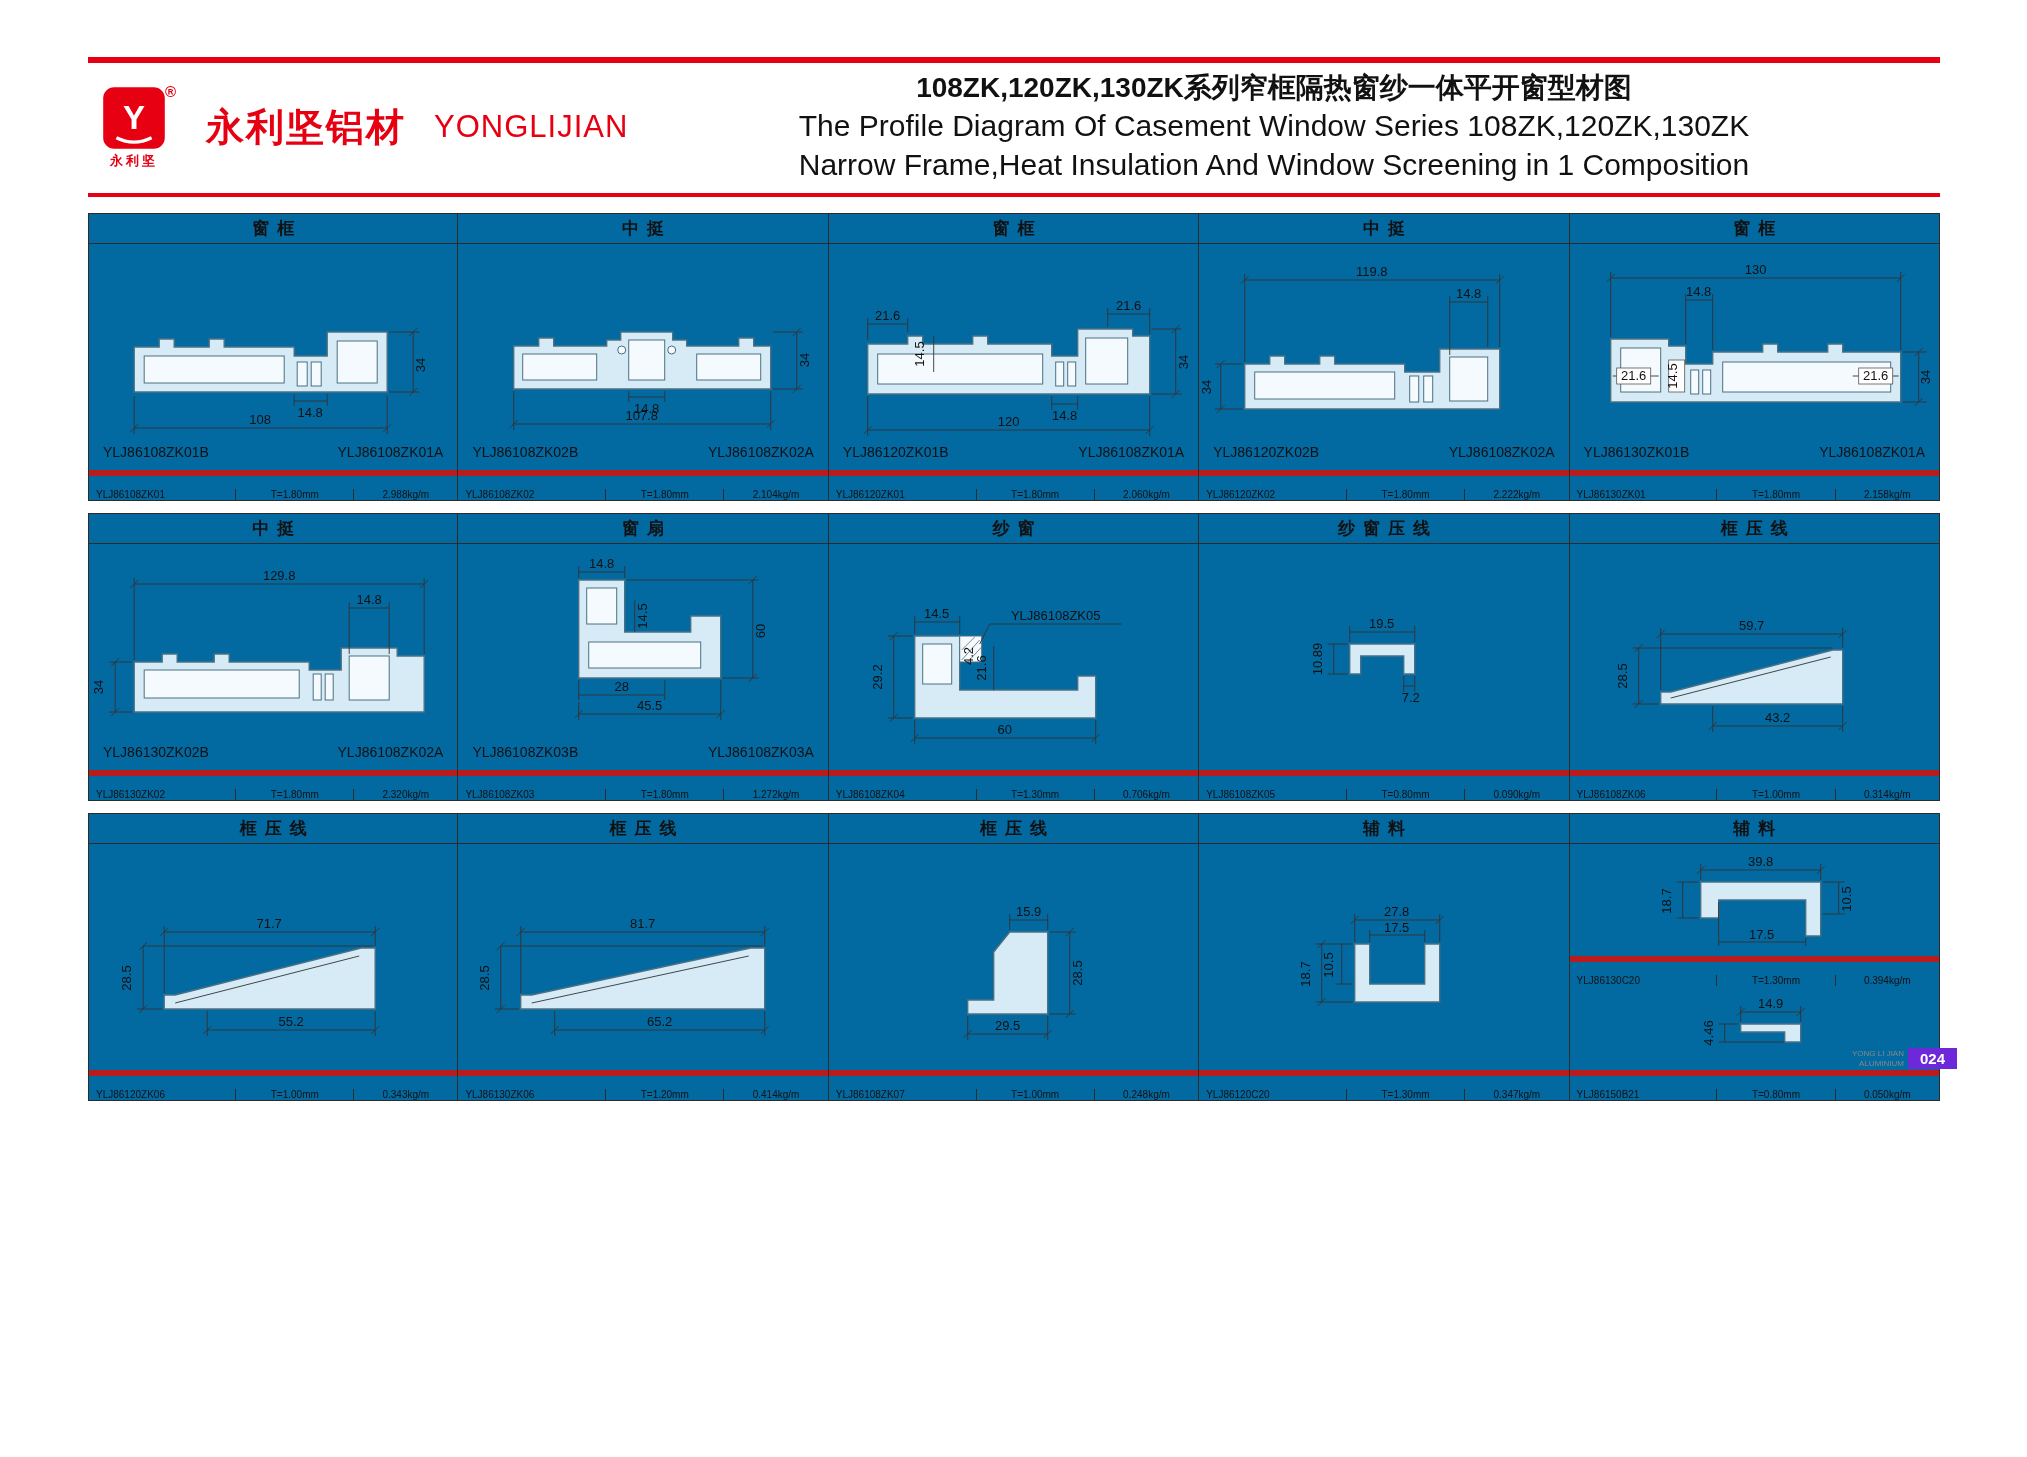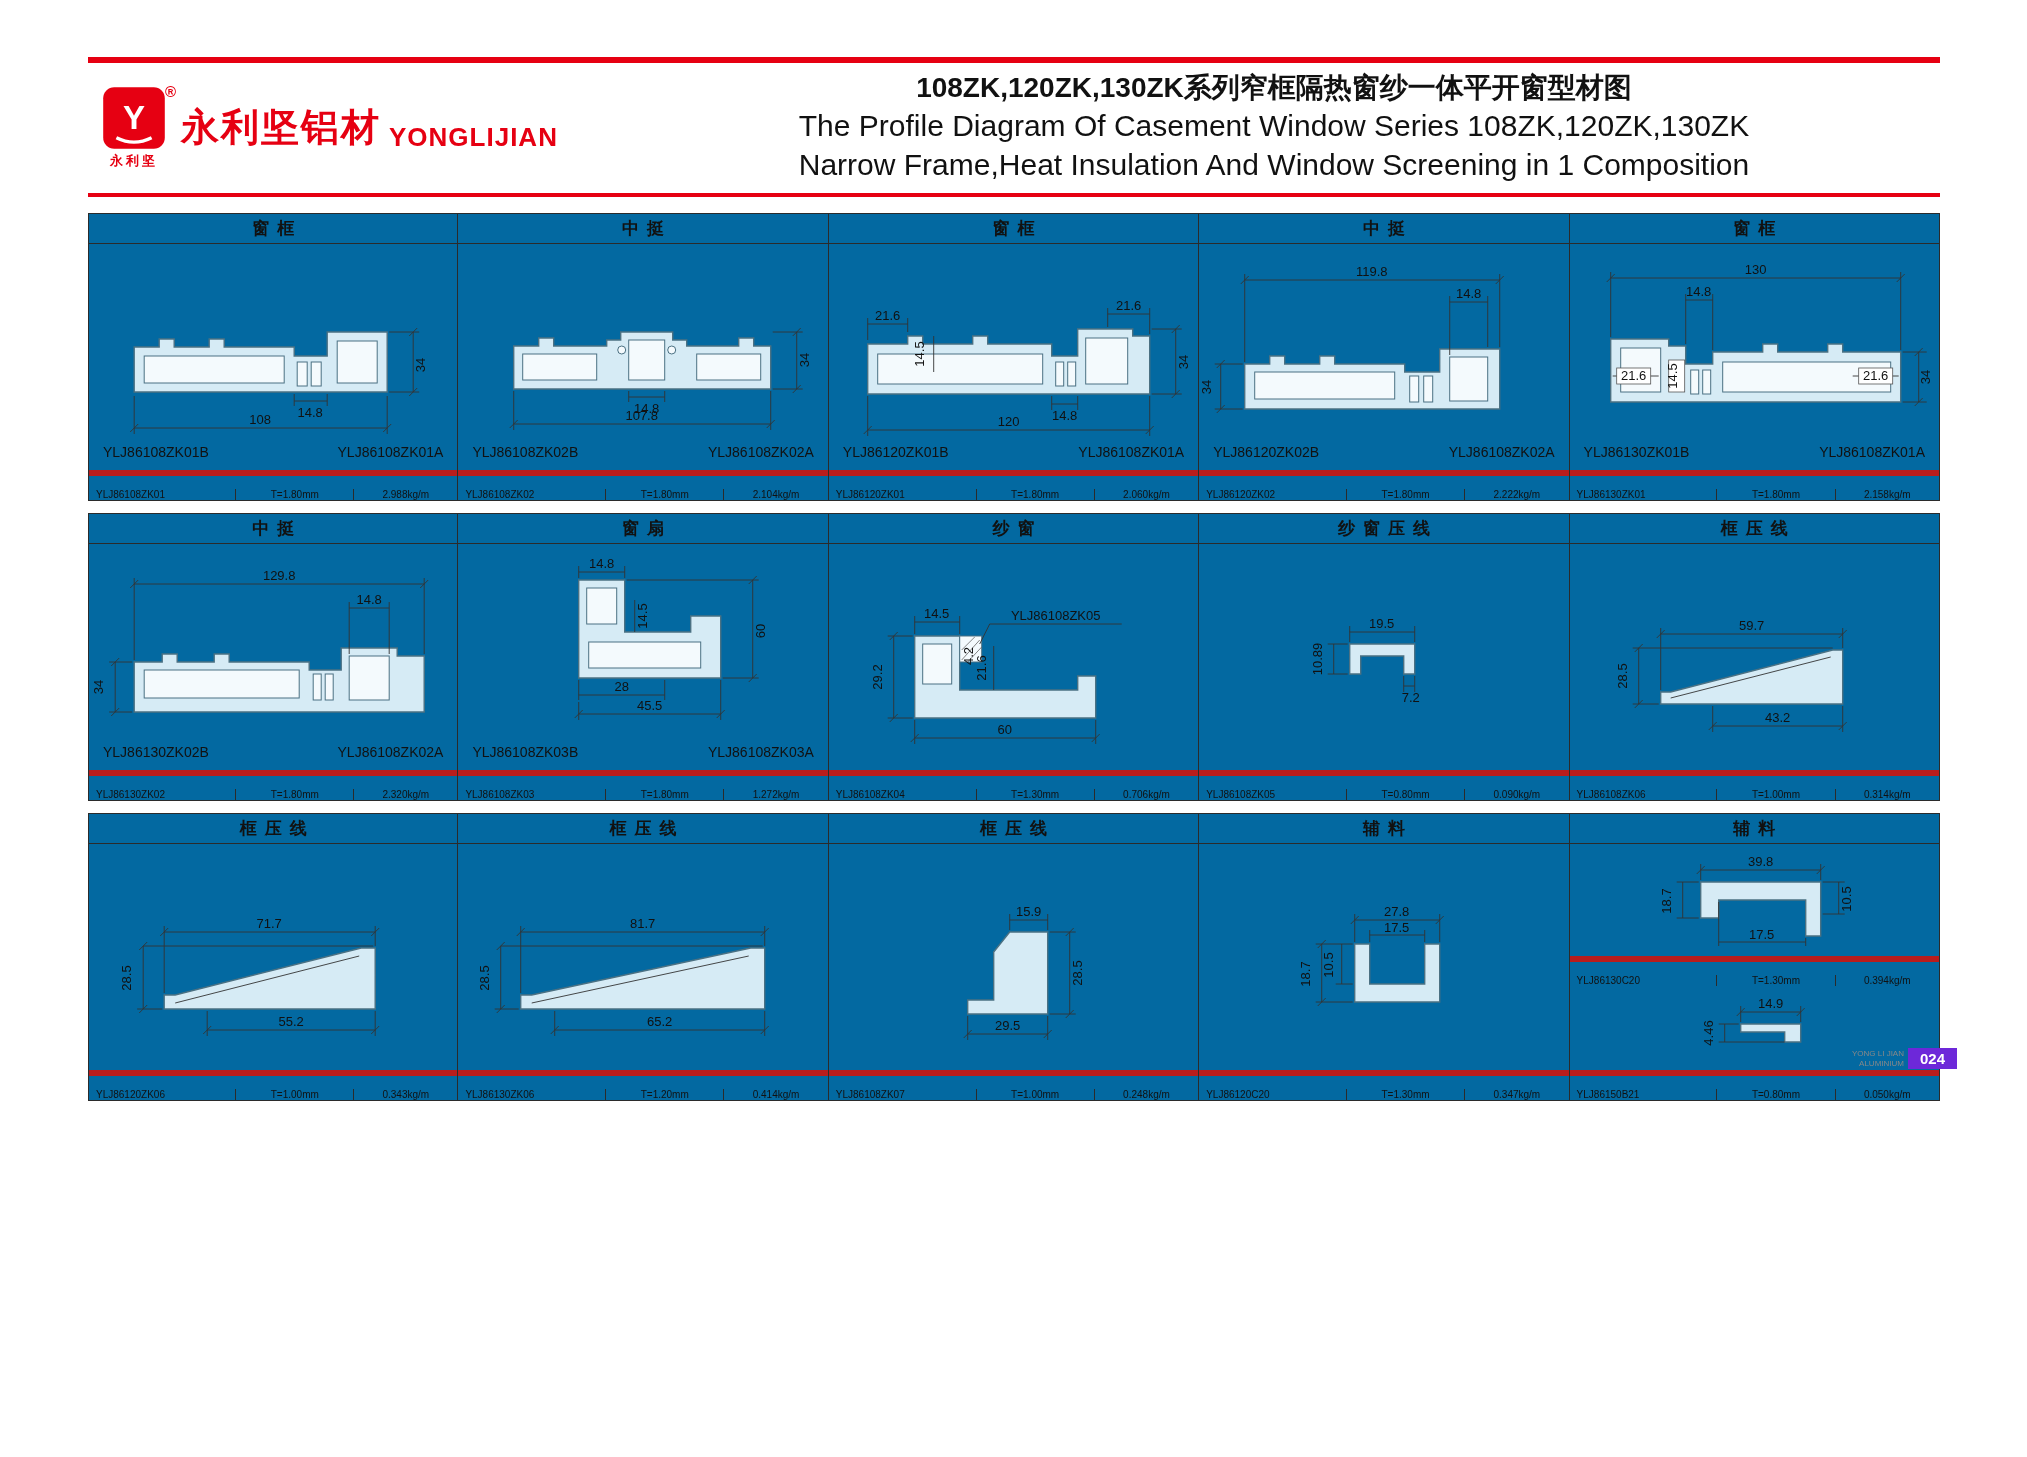--- a/index.html
+++ b/index.html
@@ -8,23 +8,23 @@
        font-family:"Liberation Sans","DejaVu Sans",sans-serif;position:relative;overflow:hidden}
   .content{position:absolute;left:88px;top:57px;width:1852px}
   .topline{height:6px;background:#e60012}
   .redline{height:4px;background:#e60012}
   .header{display:flex;align-items:center;padding:7px 0 9px}
   .brand{display:flex;align-items:center;width:560px}
   .logo{position:relative;width:92px;text-align:center}
   .logo svg{width:66px;height:66px;display:block;margin:0 auto}
   .reg{position:absolute;top:-2px;right:4px;color:#e60012;font-size:15px;font-weight:bold}
   .logo-sub{color:#e60012;font-size:13px;font-weight:bold;letter-spacing:3px;margin-top:1px}
-  .brand-names{display:flex;align-items:flex-end;gap:8px;margin-left:1px;white-space:nowrap}
+  .brand-names{display:flex;align-items:center;gap:28px;margin-left:26px;white-space:nowrap}
   .brand-cn{color:#e60012;font-size:38px;font-weight:bold;letter-spacing:2px}
-  .brand-en{color:#e60012;font-size:26px;font-weight:bold;letter-spacing:1px}
+  .brand-en{color:#e60012;font-size:31px;font-weight:normal;letter-spacing:1px}
   .title{flex:1;text-align:center;line-height:1.3;padding-right:40px}
   .title-cn{font-size:28px;font-weight:bold}
   .title-en{font-size:30px}
   .grid{margin-top:16px}
   .grid-row{display:grid;grid-template-columns:repeat(5,1fr);margin-bottom:12px}
   .cell{border:1px solid #2b2b2b;border-left:none;display:flex;flex-direction:column;height:288px;background:#0369a1}
   .grid-row .cell:first-child{border-left:1px solid #2b2b2b}
   .cell-header{height:30px;line-height:29px;text-align:center;font-weight:bold;font-size:17px;
                letter-spacing:8px;text-indent:8px;border-bottom:1px solid #2b2b2b}
   .cell-drawing{flex:1;overflow:hidden}

